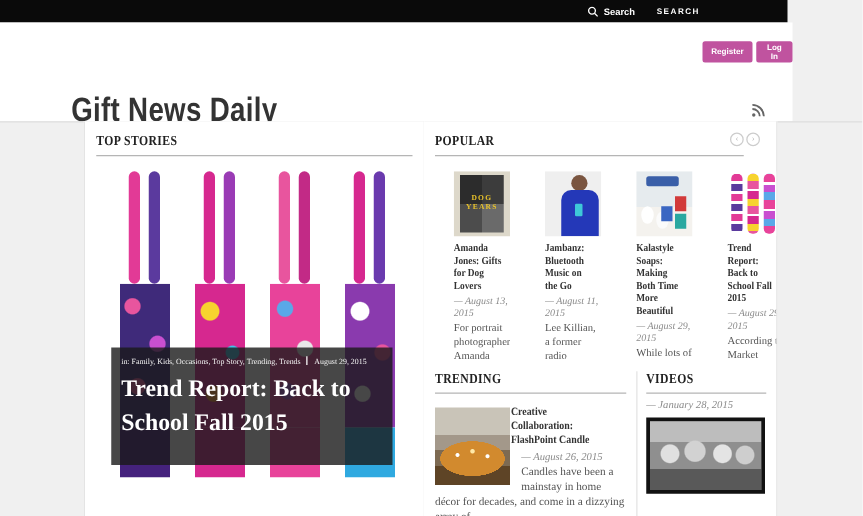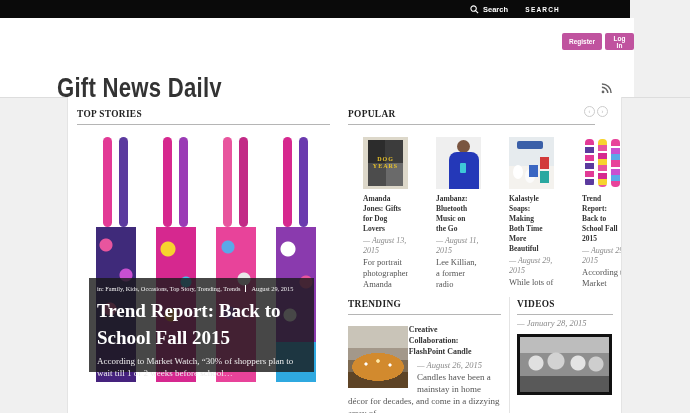--- a/index.html
+++ b/index.html
@@ -203,21 +203,20 @@
             <div class="mid"></div>
             <div class="bot"></div>
           </div>
       </div>
 
       <div class="overlay">
         <div class="meta">
           <span>in: Family, Kids, Occasions, Top Story, Trending, Trends</span><span class="sep"></span><span>August 29, 2015</span>
         </div>
         <h2>Trend Report: Back to School Fall 2015</h2>
-        <div class="exc">According to Market Watch, “30% of shoppers plan to wait till 1 or 2 weeks before school…</div>
       </div>
     </div>
   </section>
 
   <section class="panel panel-right">
 
     <div class="sec-head pop-head">
       <span class="condblk">POPULAR</span>
     </div>
     <div class="arrows">

